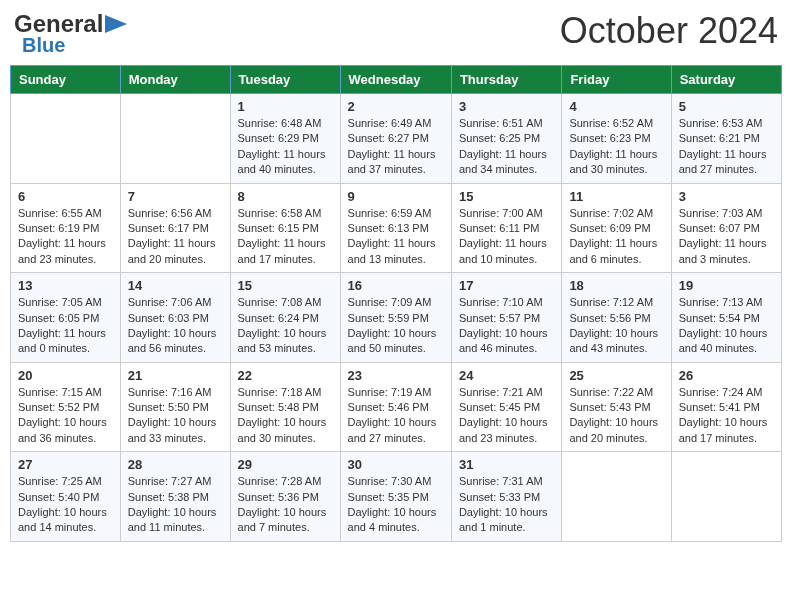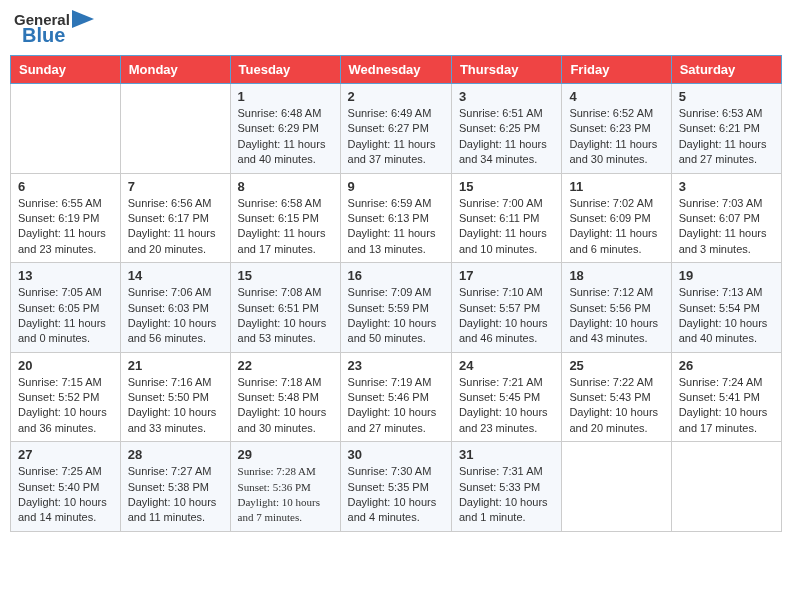--- a/index.html
+++ b/index.html
@@ -33,21 +33,21 @@
     .subtitle {
       font-size: 15px;
       color: #555;
     }
     .calendar {
       width: 100%;
       border-collapse: collapse;
       border: 1px solid #ccc;
     }
     .calendar th {
-      background-color: #ef4444;
+      background-color: #15803d;
       color: #fff;
       text-align: left;
       padding: 6px 8px;
       font-size: 13px;
       font-weight: bold;
       border: 1px solid #5a9fd4;
     }
     .calendar td {
       vertical-align: top;
       padding: 5px 7px;
@@ -78,30 +78,31 @@
     .empty-cell {
       background: #fff !important;
     }
   </style>
 </head>
 <body>
 
 <div class="header">
   <div class="logo">
     <div style="display:flex; align-items:center;">
-      <span style="font-size:15px; font-weight:bold; color:#333;">
+      <span style="font-size:24px; font-weight:bold; color:#333;">
         <span style="color:#333;">General</span>
       </span>
       <svg width="22" height="18" viewBox="0 0 22 18" style="margin-left:2px;">
         <polygon points="0,0 22,9 0,18" fill="#2e75b6"></polygon>
       </svg>
     </div>
     <span style="font-size:20px; font-weight:bold; color:#2e75b6; margin-top:-4px; margin-left:8px;">Blue</span>
   </div>
   <div class="title-section">
+    <div class="month-title">October 2024</div>
   </div>
 </div>
 
 <table class="calendar">
   <thead>
     <tr>
     <th>Sunday</th>
         <th>Monday</th>
         <th>Tuesday</th>
         <th>Wednesday</th>
@@ -198,21 +199,21 @@
         </td>
         <td>
           <span class="day-number">14</span>
           <div class="day-info" style="white-space: pre-line;">Sunrise: 7:06 AM
 Sunset: 6:03 PM
 Daylight: 10 hours and 56 minutes.</div>
         </td>
         <td>
           <span class="day-number">15</span>
           <div class="day-info" style="white-space: pre-line;">Sunrise: 7:08 AM
-Sunset: 6:51 PM
+Sunset: 6:24 PM
 Daylight: 10 hours and 53 minutes.</div>
         </td>
         <td>
           <span class="day-number">16</span>
           <div class="day-info" style="white-space: pre-line;">Sunrise: 7:09 AM
 Sunset: 5:59 PM
 Daylight: 10 hours and 50 minutes.</div>
         </td>
         <td>
           <span class="day-number">17</span>
@@ -285,21 +286,21 @@
 Daylight: 10 hours and 14 minutes.</div>
         </td>
         <td>
           <span class="day-number">28</span>
           <div class="day-info" style="white-space: pre-line;">Sunrise: 7:27 AM
 Sunset: 5:38 PM
 Daylight: 10 hours and 11 minutes.</div>
         </td>
         <td>
           <span class="day-number">29</span>
-          <div class="day-info" style="white-space: pre-line; font-family: Liberation Serif, serif;">Sunrise: 7:28 AM
+          <div class="day-info" style="white-space: pre-line;">Sunrise: 7:28 AM
 Sunset: 5:36 PM
 Daylight: 10 hours and 7 minutes.</div>
         </td>
         <td>
           <span class="day-number">30</span>
           <div class="day-info" style="white-space: pre-line;">Sunrise: 7:30 AM
 Sunset: 5:35 PM
 Daylight: 10 hours and 4 minutes.</div>
         </td>
         <td>

